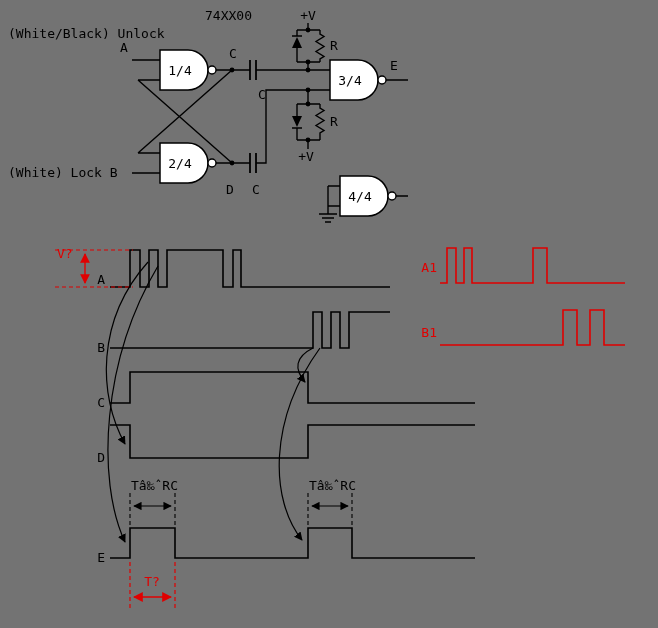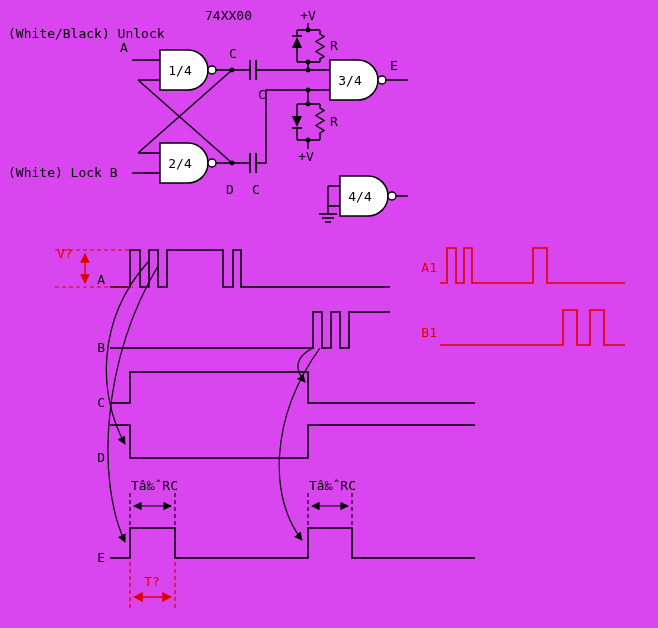--- a/index.html
+++ b/index.html
@@ -1,16 +1,16 @@
 <!DOCTYPE html>
 <html><head>
 <meta charset="utf-8">
 <style>
   html,body { margin:0; padding:0; background:#ffffff; }
-  #stage { width:658px; height:628px; position:relative; background:#d946ef; }
+  #stage { width:658px; height:628px; position:relative; background:#737373; }
   text { font-family:"DejaVu Sans Mono","Liberation Mono",monospace; font-size:13px; fill:#000; }
   .tr  { fill:#e00000; }
   .w   { stroke:#000; stroke-width:1.4; fill:none; }
   .gate{ stroke:#000; stroke-width:1.5; fill:#ffffff; }
   .cap { stroke:#000; stroke-width:1.8; fill:none; }
   .bub { stroke:#000; stroke-width:1.4; fill:#ffffff; }
   .dot { fill:#000; stroke:none; }
   .dio { fill:#000; stroke:none; }
   .arrow { stroke:#000; stroke-width:1.2; fill:none; }
   .redl  { stroke:#e00000; stroke-width:1.4; fill:none; }

